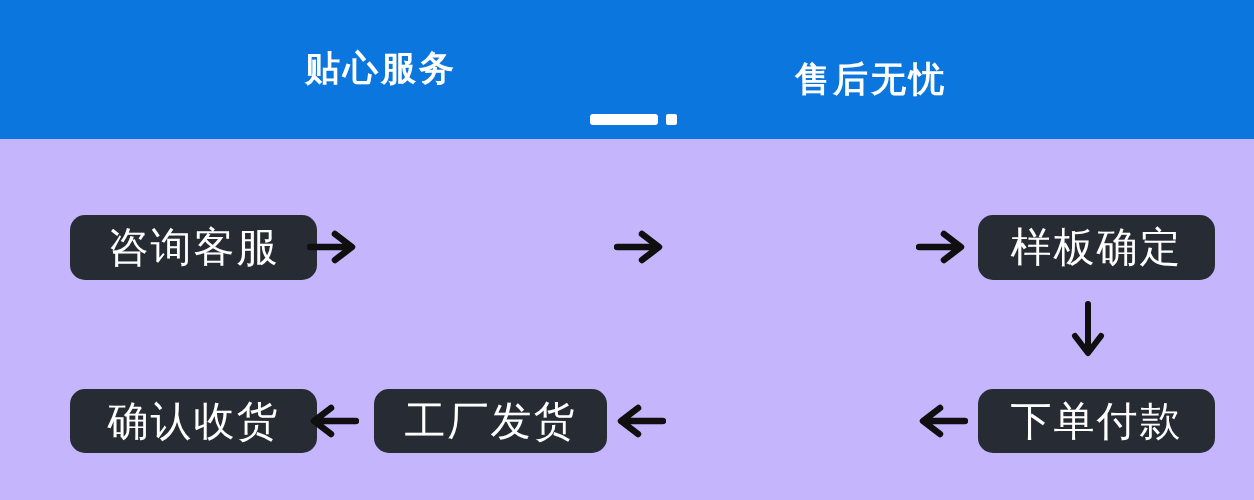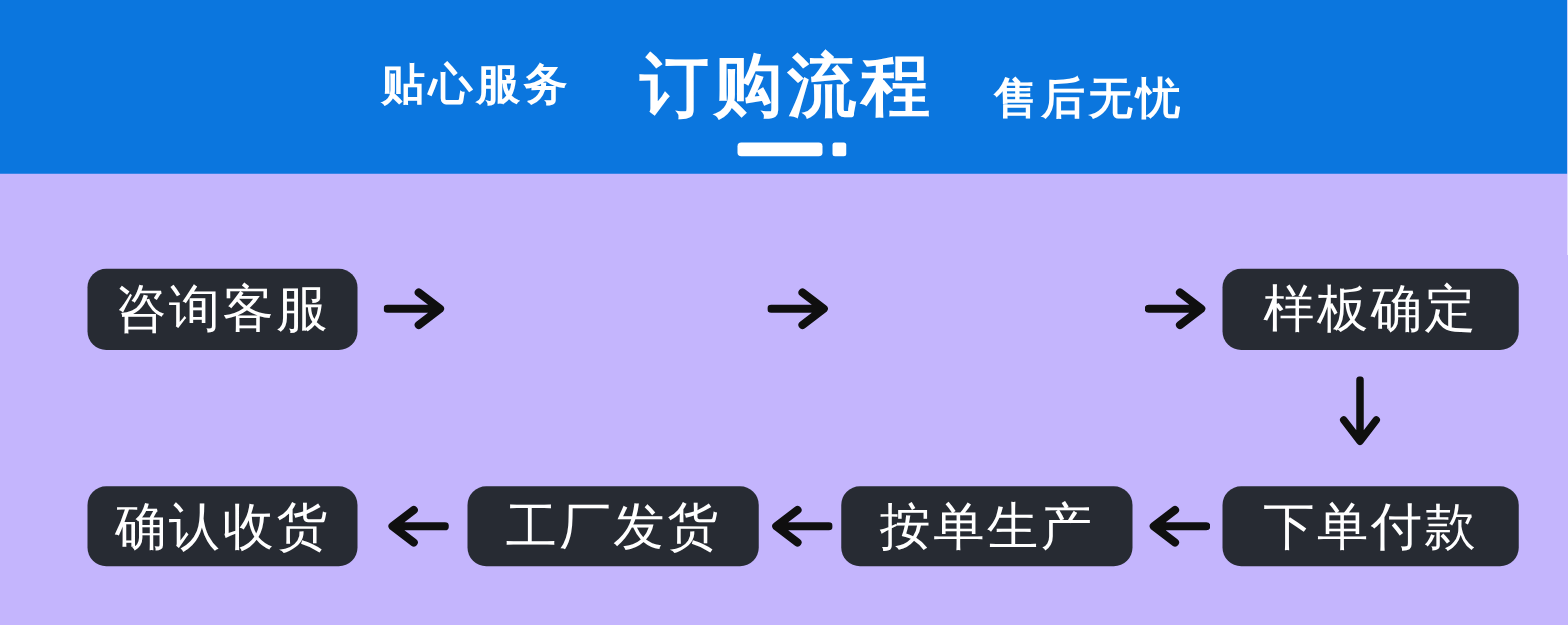--- a/index.html
+++ b/index.html
@@ -68,42 +68,41 @@
     font-size: 41px;
     font-weight: 500;
     letter-spacing: 2px;
     display: flex;
     align-items: center;
     justify-content: center;
     white-space: nowrap;
   }
   .row1 { top: 215px; height: 65px; }
   .row2 { top: 389px; height: 64px; }
-  .c1 { left: 70px;  width: 216px; }
+  .c1 { left: 70px;  width: 247px; }
   .c2 { left: 374px; width: 233px; }
   .c3 { left: 673px; width: 233px; }
   .c4 { left: 978px; width: 237px; }
 
   .arrow { position: absolute; }
   .arrow svg { display: block; }
   .ar1 { left: 307px; }
   .ar2 { left: 614px; }
   .ar3 { left: 916px; }
   .arow1 { top: 229px; }
   .arow2 { top: 403px; }
   .adown { left: 1068px; top: 301px; }
 </style>
 </head>
 <body>
 
 <div class="stage">
 
   <header class="banner">
     <span class="banner-side left">贴心服务</span>
-    <h1 class="banner-title">订购流程</h1>
     <span class="banner-side right">售后无忧</span>
     <span class="underline-bar"></span>
     <span class="underline-dot"></span>
   </header>
 
   <main class="flow">
 
     <div class="step row1 c1">咨询客服</div>
 
     <span class="arrow ar1 arow1">
@@ -143,21 +142,20 @@
     </span>
 
     <div class="step row2 c2">工厂发货</div>
 
     <span class="arrow ar2 arow2">
       <svg width="52" height="36" viewBox="0 0 52 36">
         <path d="M49 18 L10 18 M24 5 L7 18 L24 31" fill="none" stroke="#0f0f0f" stroke-width="6.5" stroke-linecap="round" stroke-linejoin="round"></path>
       </svg>
     </span>
 
-    <div class="step row2 c3">按单生产</div>
 
     <span class="arrow ar3 arow2">
       <svg width="52" height="36" viewBox="0 0 52 36">
         <path d="M49 18 L10 18 M24 5 L7 18 L24 31" fill="none" stroke="#0f0f0f" stroke-width="6.5" stroke-linecap="round" stroke-linejoin="round"></path>
       </svg>
     </span>
 
     <div class="step row2 c4">下单付款</div>
 
   </main>

